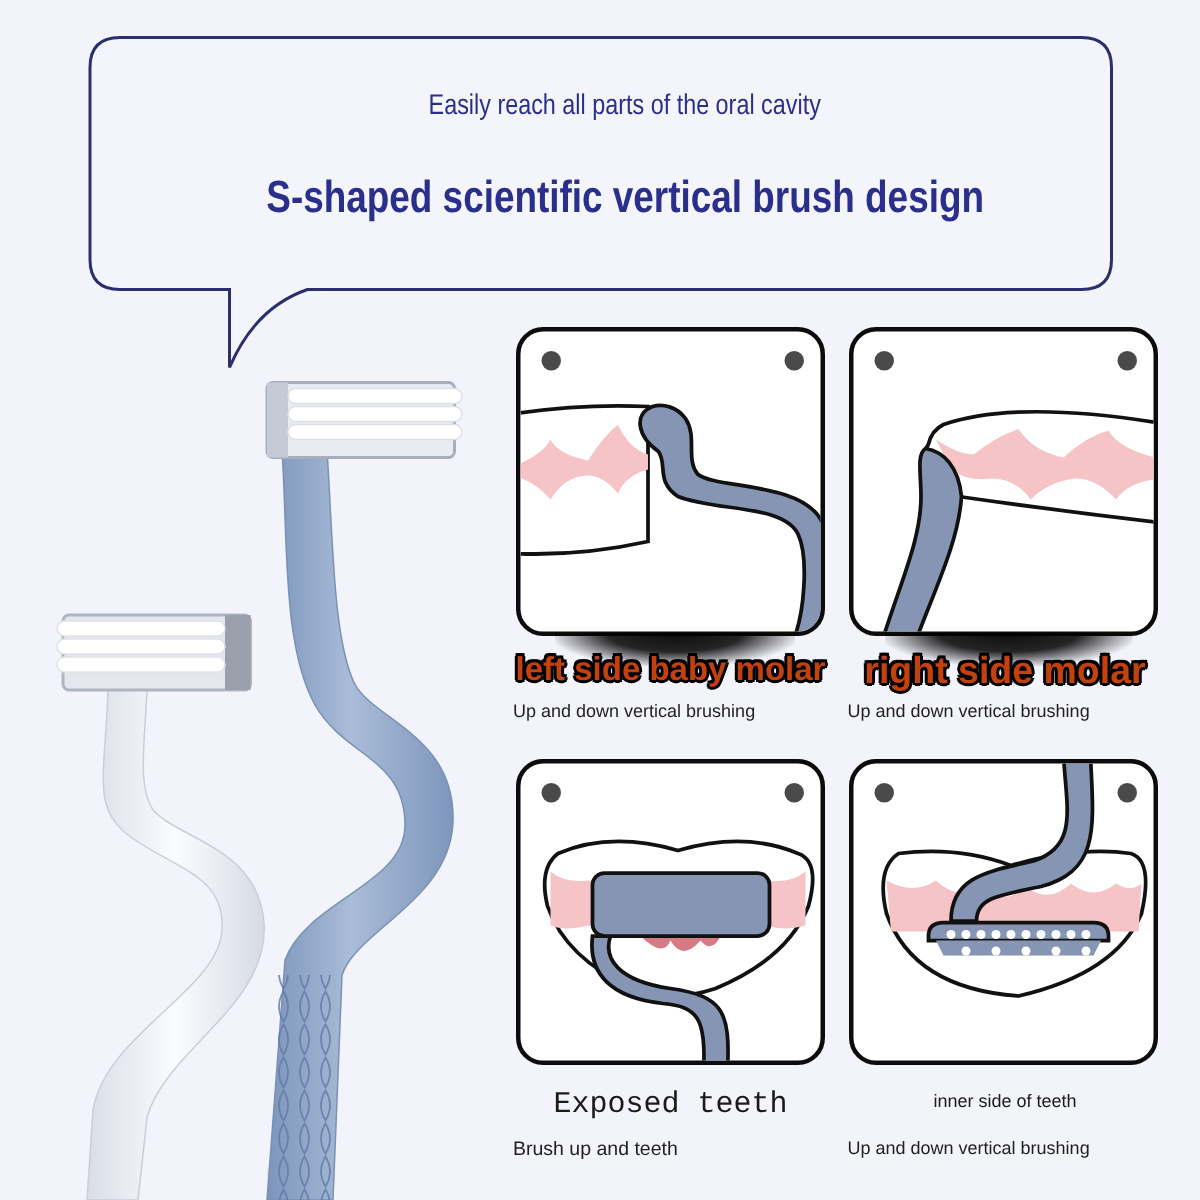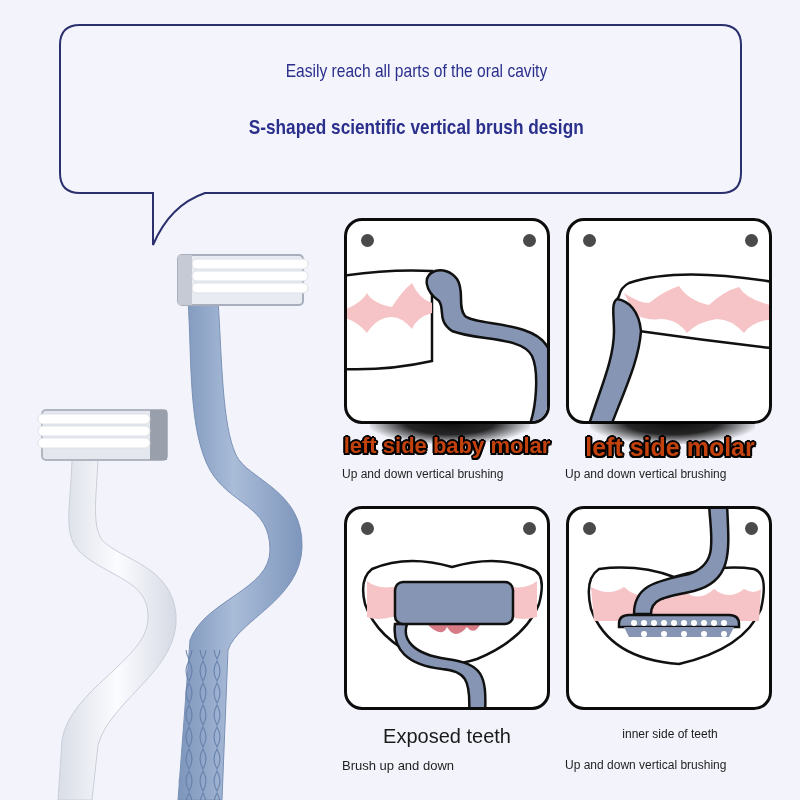--- a/index.html
+++ b/index.html
@@ -8,21 +8,21 @@
     background: #f3f4fb;
     position: relative;
     font-family: "Liberation Sans", sans-serif;
   }
   .bubble-svg { position: absolute; left: 0; top: 0; }
   .bubble-text {
     position: absolute; left: 60px; width: 713px; text-align: center;
     color: #2b2f8c; white-space: nowrap;
   }
   .bubble-sub { top: 60px; font-size: 19px; }
-  .bubble-title { top: 115px; font-size: 21px; font-weight: bold; }
+  .bubble-title { top: 115px; font-size: 30px; font-weight: bold; }
   .cond { display: inline-block; transform: scaleX(0.82); transform-origin: center; }
 
   .panel {
     position: absolute; background: #ffffff;
     border: 3px solid #0c0c0c; border-radius: 18px;
     box-sizing: border-box; overflow: hidden;
   }
   .panel svg { position: absolute; left: 0; top: 0; }
   .dot { position: absolute; width: 13px; height: 13px; border-radius: 50%; background: #4a4a4a; }
 
@@ -110,36 +110,36 @@
 <div class="panel" style="left:566px;top:218px;width:206px;height:206px;">
   <svg width="206" height="206">
     <path d="M60,62 Q110,45 210,62 L210,128 Q140,120 70,110 Q40,90 50,75 Q52,66 60,62 Z" fill="#ffffff" stroke="#111" stroke-width="2.5"></path>
     <path d="M55,72 Q70,82 80,82 Q95,70 110,65 Q120,80 140,84 Q155,70 170,66 Q178,80 210,86 L210,98 Q185,98 175,112 Q162,98 148,98 Q130,100 118,112 Q108,98 92,98 Q75,100 65,92 Z" fill="#f6c3c6"></path>
     <path d="M48,78 C60,80 70,90 72,110 C70,140 55,170 40,210 L18,210 C30,170 45,140 45,110 C45,95 42,82 48,78 Z" fill="#8695b3" stroke="#111" stroke-width="2.5"></path>
   </svg>
   <div class="dot" style="left:14px;top:13px;"></div>
   <div class="dot" style="left:176px;top:13px;"></div>
 </div>
 <div class="shadow-blob" style="left:590px;top:422px;width:165px;"></div>
-<div class="label-main outlined" style="left:565px;top:433px;font-size:25px;">left side molar</div>
+<div class="label-main outlined" style="left:565px;top:433px;font-size:25px;">right side molar</div>
 <div class="label-sub" style="left:565px;top:467px;">Up and down vertical brushing</div>
 
 <div class="panel" style="left:344px;top:506px;width:206px;height:204px;">
   <svg width="206" height="204">
     <path d="M25,60 Q60,45 105,58 Q150,45 185,60 Q200,65 192,95 Q178,130 130,150 Q100,160 75,150 Q30,130 18,95 Q12,70 25,60 Z" fill="#ffffff" stroke="#111" stroke-width="2.5"></path>
     <path d="M20,72 Q30,80 45,78 L165,78 Q180,80 190,72 L190,108 Q175,112 165,108 L45,108 Q30,112 20,108 Z" fill="#f6c3c6"></path>
     <path d="M80,115 Q95,130 100,118 Q108,132 120,118 Q128,128 135,112 L80,112 Z" fill="#d67a86"></path>
     <path d="M60,115 C55,130 65,145 100,150 C135,155 140,165 138,205 L122,205 C124,170 118,162 95,160 C60,156 45,140 48,115 Z" fill="#8695b3" stroke="#111" stroke-width="2.5"></path>
     <rect x="48" y="73" width="118" height="42" rx="8" fill="#8695b3" stroke="#111" stroke-width="2.5"></rect>
   </svg>
   <div class="dot" style="left:14px;top:13px;"></div>
   <div class="dot" style="left:176px;top:13px;"></div>
 </div>
-<div class="label-main" style="left:342px;top:725px;font-size:20px;">Exposed teeth</div>
-<div class="label-sub" style="left:342px;top:758px;font-size:13px;">Brush up and down</div>
+<div class="label-main" style="left:342px;top:725px;font-size:20px;font-family:Liberation Mono, monospace;">Exposed teeth</div>
+<div class="label-sub" style="left:342px;top:758px;font-size:13px;">Brush up and teeth</div>
 
 <div class="panel" style="left:566px;top:506px;width:206px;height:204px;">
   <svg width="206" height="204">
     <path d="M30,60 Q70,55 105,68 Q150,55 185,60 Q200,65 192,100 Q175,140 110,155 Q40,150 22,100 Q15,70 30,60 Z" fill="#ffffff" stroke="#111" stroke-width="2.5"></path>
     <path d="M22,78 Q40,88 55,78 Q70,92 85,82 Q100,96 115,82 Q130,94 145,80 Q160,92 175,80 Q185,86 192,80 L190,112 L25,112 Z" fill="#f6c3c6"></path>
     <path d="M140,-5 C142,30 150,55 120,65 C90,72 65,75 65,105 L82,105 C82,90 95,88 125,82 C165,72 160,40 158,-5 Z" fill="#8695b3" stroke="#111" stroke-width="2.5"></path>
     <path d="M50,115 Q50,106 60,106 L160,106 Q170,106 170,115 L170,118 L50,118 Z" fill="#8695b3" stroke="#111" stroke-width="2.5"></path>
     <path d="M55,118 L165,118 L160,128 L60,128 Z" fill="#8695b3"></path>
     <g fill="#ffffff">
       <circle cx="65" cy="114" r="3"></circle>

